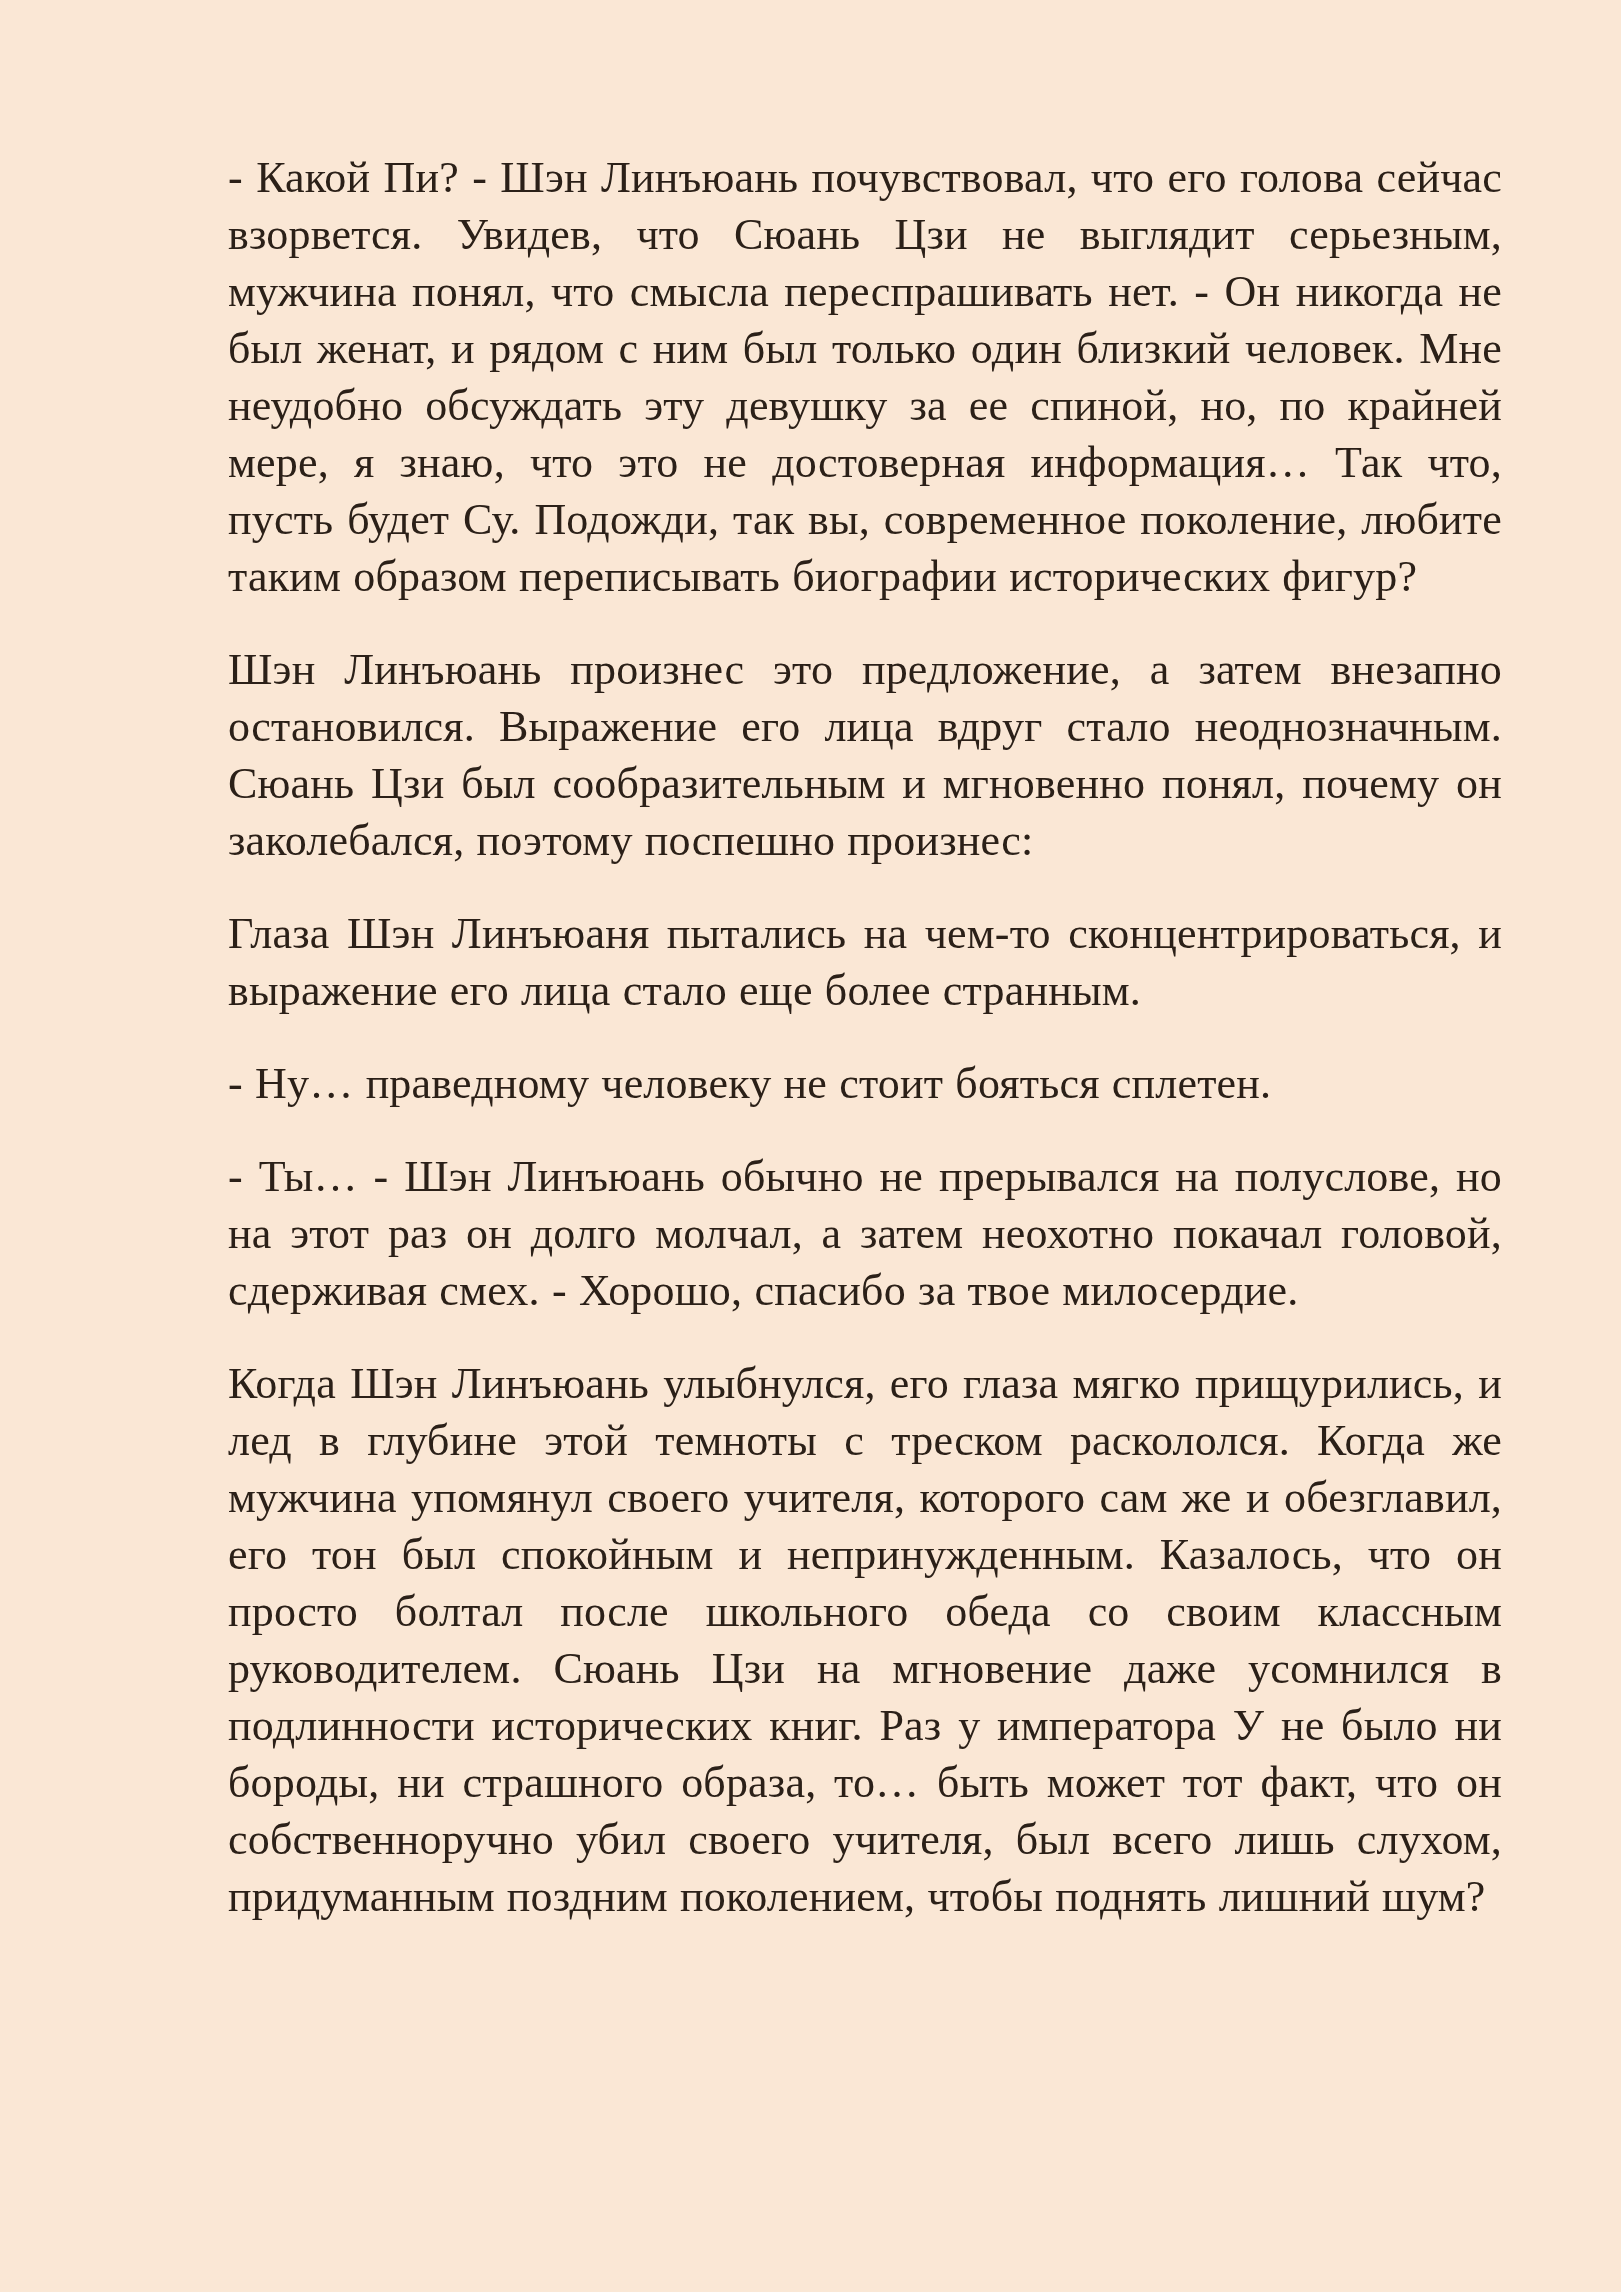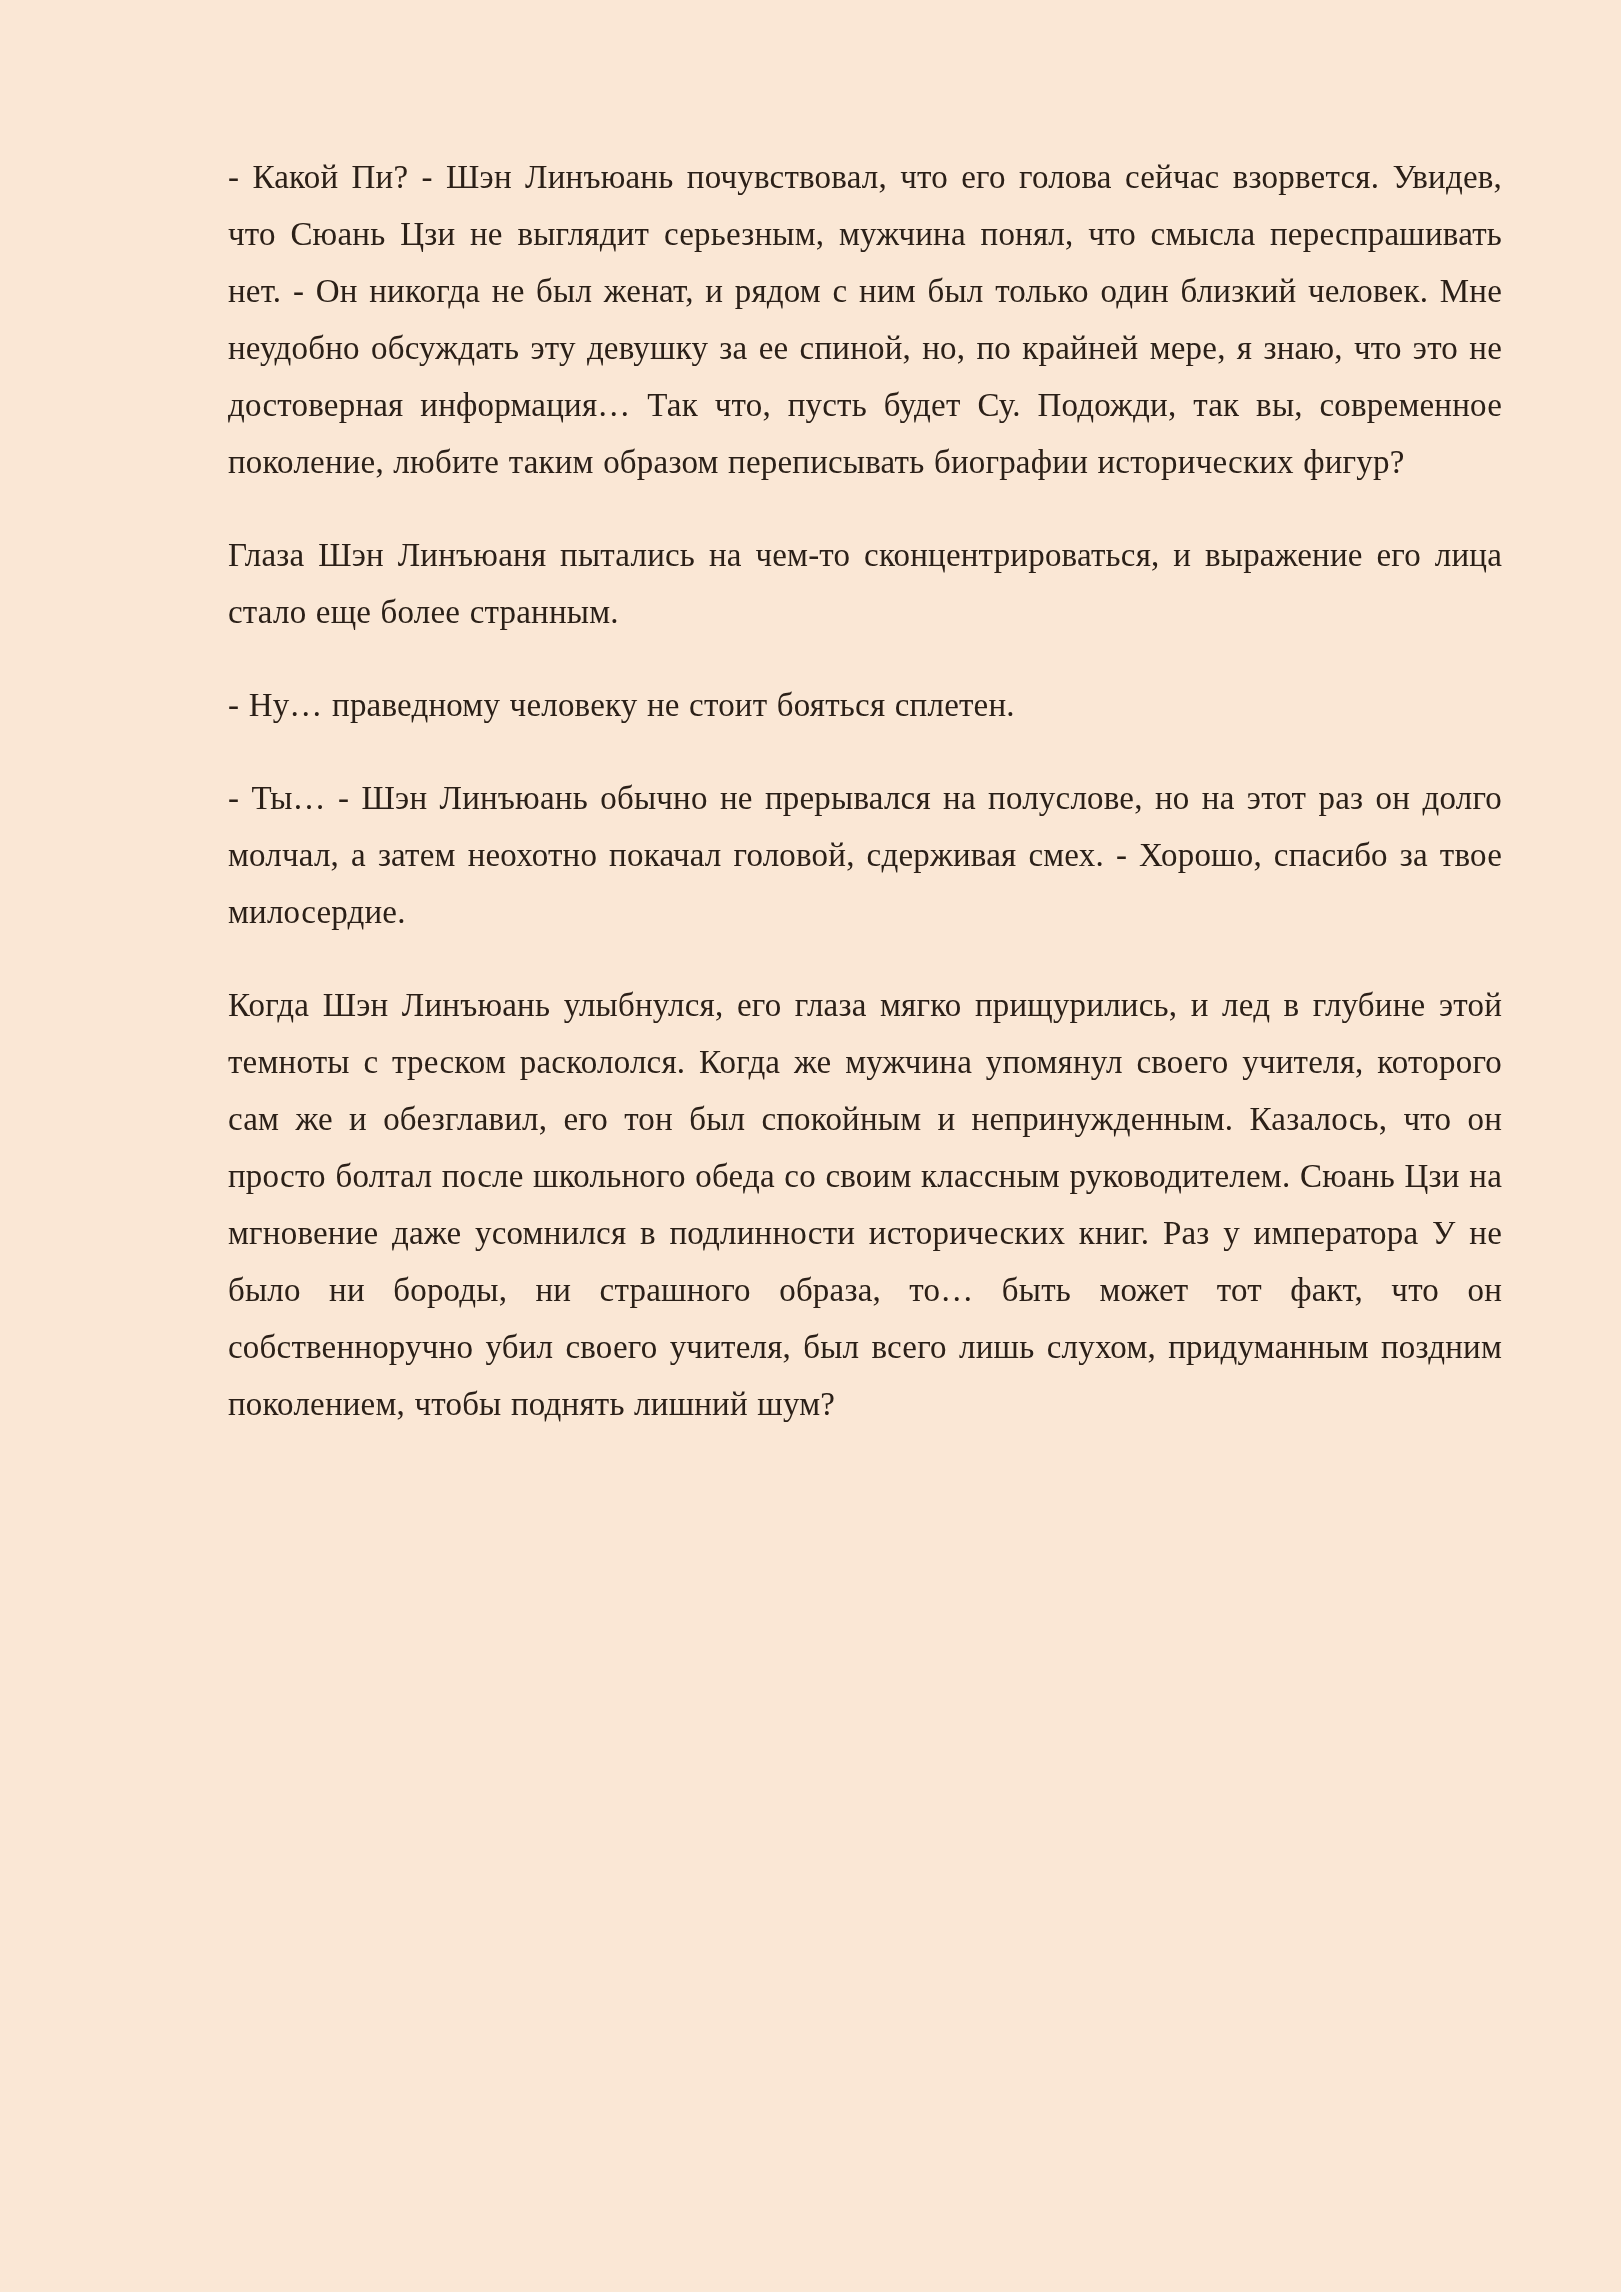--- a/index.html
+++ b/index.html
@@ -17,35 +17,36 @@
     width: 1621px;
     height: 2293px;
     padding: 149px 119px 39px 228px;
   }
   .text-content {
     width: 1274px;
     color: #2b2018; 
   }
   .para {
     font-family: "Liberation Serif", "DejaVu Serif", serif;
-    font-size: 33px;
+    font-size: 44px;
     line-height: 57px;
     font-weight: 400;
     text-align: justify;
     margin: 0 0 36px 0;
     padding: 0;
     letter-spacing: 0.2px;
     word-spacing: 1px;
   }
 </style>
 </head>
 <body style="background: rgb(250, 231, 213);">
 
 <main class="page">
   <div class="text-content" style="color: rgb(43, 32, 24);">
       <p class="para">- Какой Пи? - Шэн Линъюань почувствовал, что его голова сейчас взорвется. Увидев, что Сюань Цзи не выглядит серьезным, мужчина понял, что смысла переспрашивать нет. - Он никогда не был женат, и рядом с ним был только один близкий человек. Мне неудобно обсуждать эту девушку за ее спиной, но, по крайней мере, я знаю, что это не достоверная информация… Так что, пусть будет Су. Подожди, так вы, современное поколение, любите таким образом переписывать биографии исторических фигур?</p>
+      <p class="para">Шэн Линъюань произнес это предложение, а затем внезапно остановился. Выражение его лица вдруг стало неоднозначным. Сюань Цзи был сообразительным и мгновенно понял, почему он заколебался, поэтому поспешно произнес:</p>
       <p class="para">Глаза Шэн Линъюаня пытались на чем-то сконцентрироваться, и выражение его лица стало еще более странным.</p>
       <p class="para">- Ну… праведному человеку не стоит бояться сплетен.</p>
       <p class="para">- Ты… - Шэн Линъюань обычно не прерывался на полуслове, но на этот раз он долго молчал, а затем неохотно покачал головой, сдерживая смех. - Хорошо, спасибо за твое милосердие.</p>
       <p class="para">Когда Шэн Линъюань улыбнулся, его глаза мягко прищурились, и лед в глубине этой темноты с треском раскололся. Когда же мужчина упомянул своего учителя, которого сам же и обезглавил, его тон был спокойным и непринужденным. Казалось, что он просто болтал после школьного обеда со своим классным руководителем. Сюань Цзи на мгновение даже усомнился в подлинности исторических книг. Раз у императора У не было ни бороды, ни страшного образа, то… быть может тот факт, что он собственноручно убил своего учителя, был всего лишь слухом, придуманным поздним поколением, чтобы поднять лишний шум?</p>
     </div>
 </main>
 
 
 </body></html>

